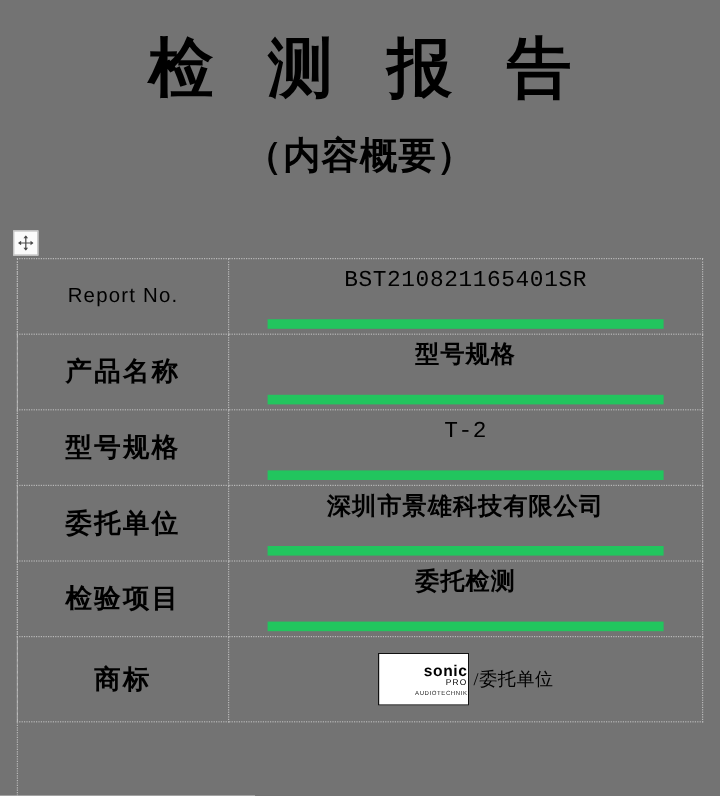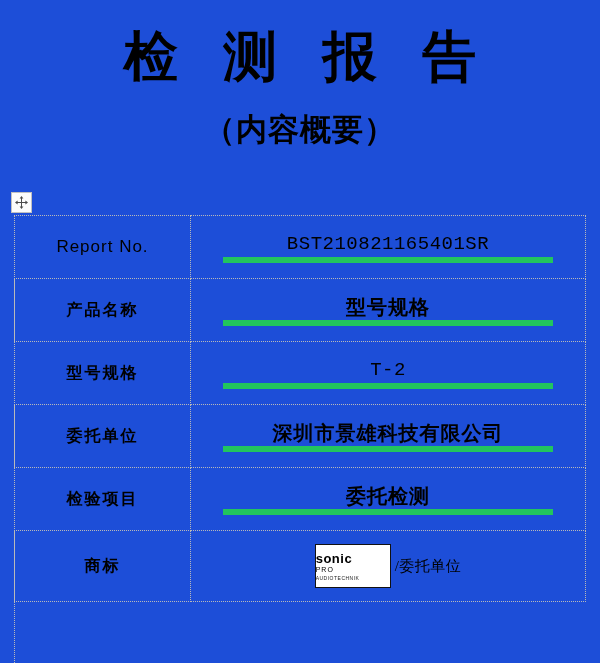--- a/index.html
+++ b/index.html
@@ -13,21 +13,21 @@
     position: relative;
     font-family: "Liberation Serif", serif;
     color: #000000;
     overflow: hidden;
   }
   .page {
     position: absolute;
     left: 0; top: 0;
     width: 600px;
     height: 663px;
-    background: #1d4ed8;
+    background: #737373;
   }
 
   
   .title-block {
     padding-top: 26px;
     text-align: center;
   }
   .doc-title {
     font-family: "Liberation Serif", serif;
     font-weight: bold;
@@ -61,40 +61,40 @@
   }
   table.report td {
     border: 1px dotted #b9b9b9;
     padding: 0;
     vertical-align: middle;
   }
   .cell-label {
     width: 175px;
     text-align: center;
     font-weight: bold;
-    font-size: 16px;
+    font-size: 22px;
     font-family: "Liberation Serif", serif;
     height: 62px;
     letter-spacing: 2px;
   }
   .cell-label.mono {
     font-family: Liberation Sans, sans-serif;
     font-weight: normal;
     font-size: 17px;
     letter-spacing: 1px;
   }
   .cell-value {
     text-align: center;
     height: 62px;
     position: relative;
   }
   .val-inner {
     display: inline-block;
-    padding-bottom: 0;
-    border-bottom: 6px solid #22c55e;
+    padding-bottom: 20px;
+    border-bottom: 8px solid #22c55e;
     min-width: 280px;
     font-size: 20px;
     font-weight: bold;
     font-family: "Liberation Serif", serif;
     letter-spacing: 1px;
     line-height: 26px;
   }
   .val-inner.mono {
     font-family: "Liberation Mono", monospace;
     font-weight: normal;
@@ -114,21 +114,21 @@
     justify-content: center;
     gap: 4px;
     height: 100%;
   }
   .brand-logo {
     border: 1.5px solid #111;
     width: 74px;
     height: 42px;
     display: flex;
     flex-direction: column;
-    align-items: flex-start;
+    align-items: flex-end;
     justify-content: center;
     line-height: 1;
     background: #fff;
   }
   .brand-logo .b1 {
     font-family: "Liberation Sans", sans-serif;
     font-weight: bold;
     font-size: 13px;
     letter-spacing: 0.5px;
   }

